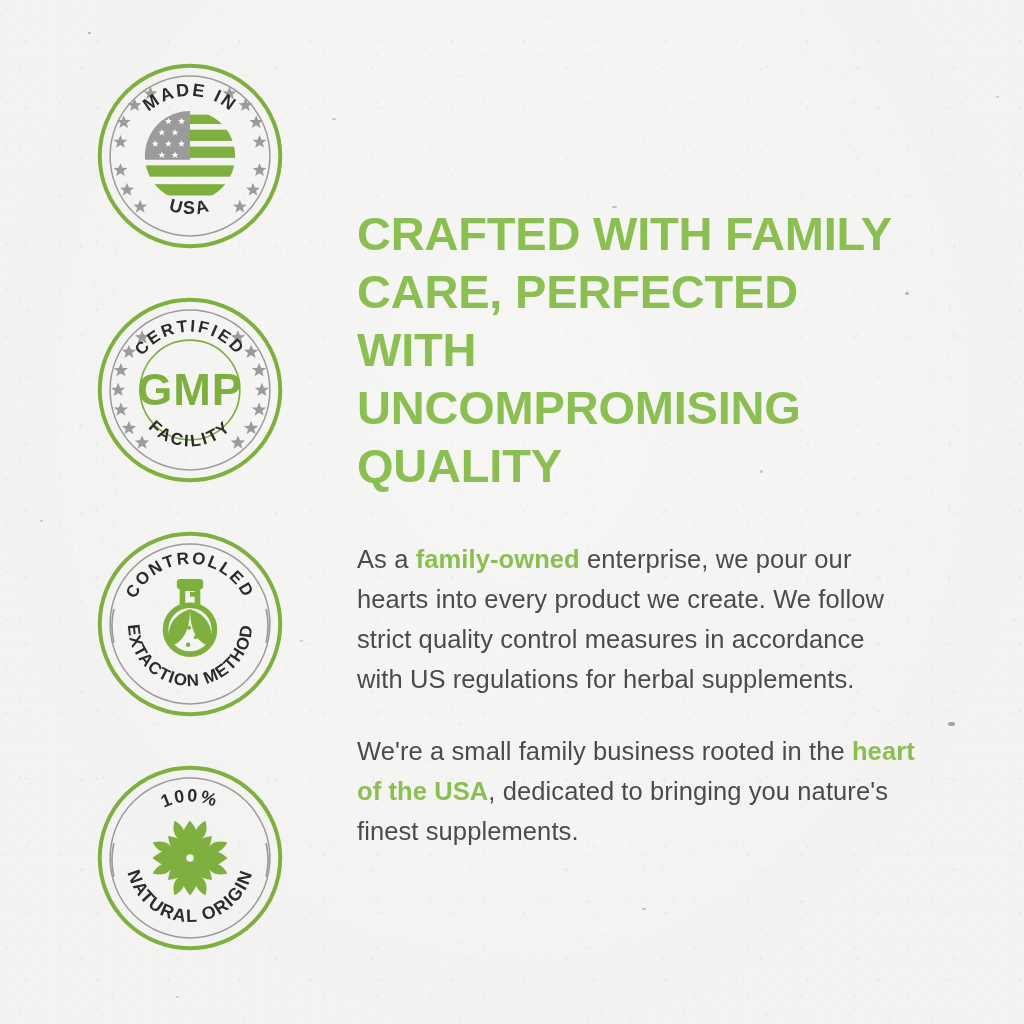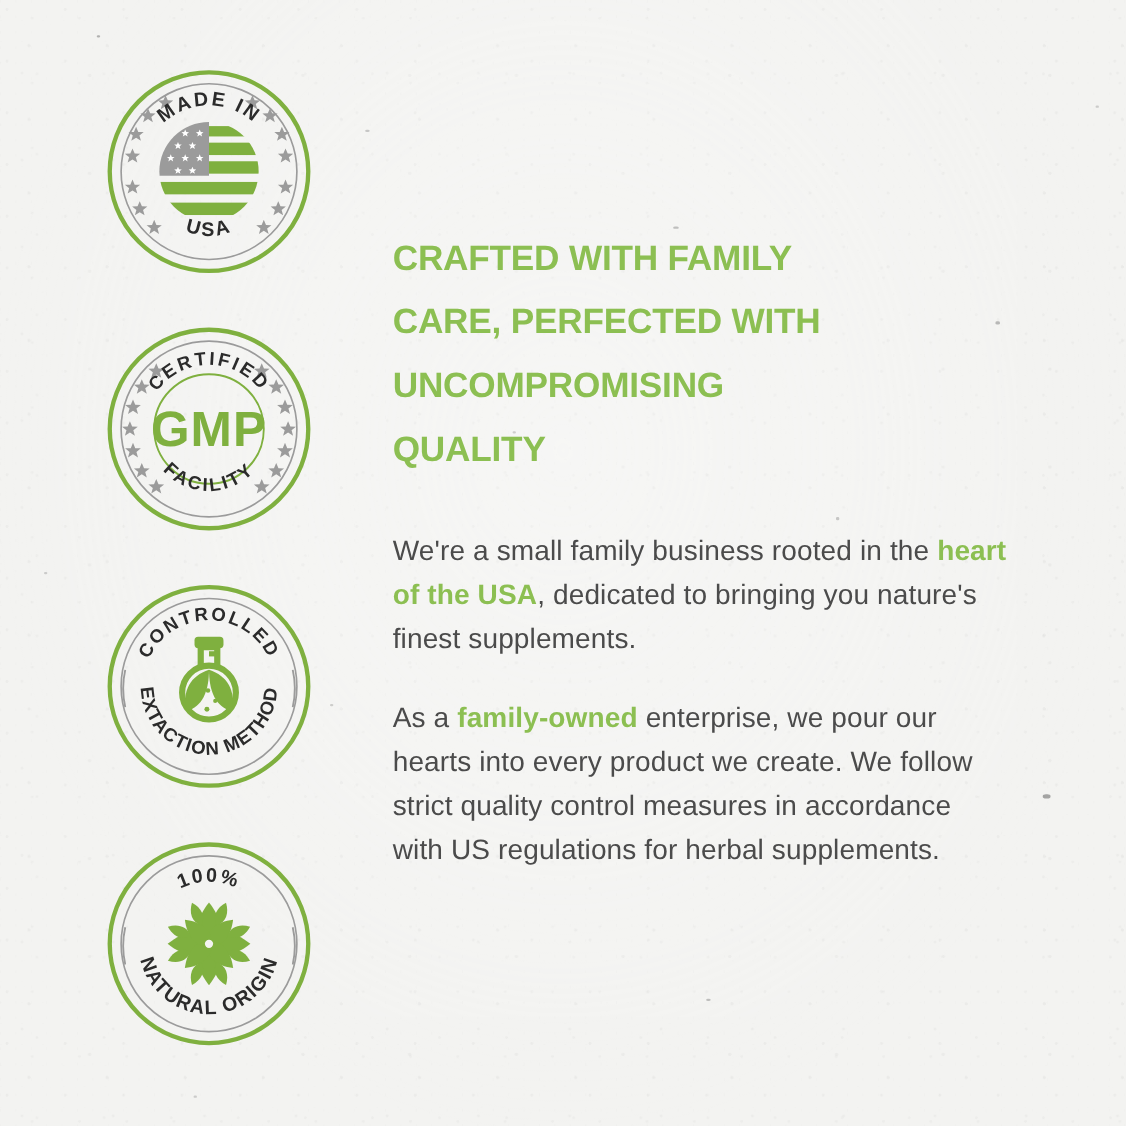--- a/index.html
+++ b/index.html
@@ -75,21 +75,21 @@
     position: absolute;
     left: 357px;
     top: 205px;
     width: 560px;
   }
 
   #headline {
     margin: 0;
     font-family: "Liberation Sans", sans-serif;
     font-weight: 700;
-    font-size: 32px;
+    font-size: 47px;
     line-height: 58px;
     letter-spacing: -0.2px;
     color: #8cbf52;
     text-transform: uppercase;
     white-space: pre-line;
   }
 
   #body-copy { margin-top: 44px; }
   .para {
     margin: 0 0 32px 0;
@@ -335,19 +335,19 @@
   </div>
 
   <div id="content-column">
 
     <h1 id="headline">CRAFTED WITH FAMILY
 CARE, PERFECTED WITH
 UNCOMPROMISING
 QUALITY</h1>
 
     <div id="body-copy">
+      <p class="para"><span>As a </span><span class="hl">family-owned</span><span> enterprise, we pour our hearts into every product we create. We follow strict quality control measures in accordance with US regulations for herbal supplements.</span></p>
       <p class="para"><span>We're a small family business rooted in the </span><span class="hl">heart of the USA</span><span>, dedicated to bringing you nature's finest supplements.</span></p>
-      <p class="para"><span>As a </span><span class="hl">family-owned</span><span> enterprise, we pour our hearts into every product we create. We follow strict quality control measures in accordance with US regulations for herbal supplements.</span></p>
     </div>
 
   </div>
 
 </div>
 
 </body></html>

